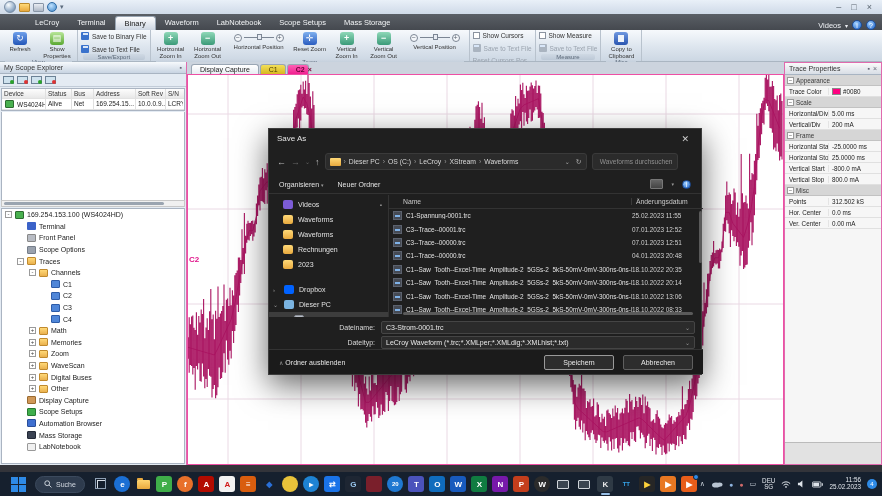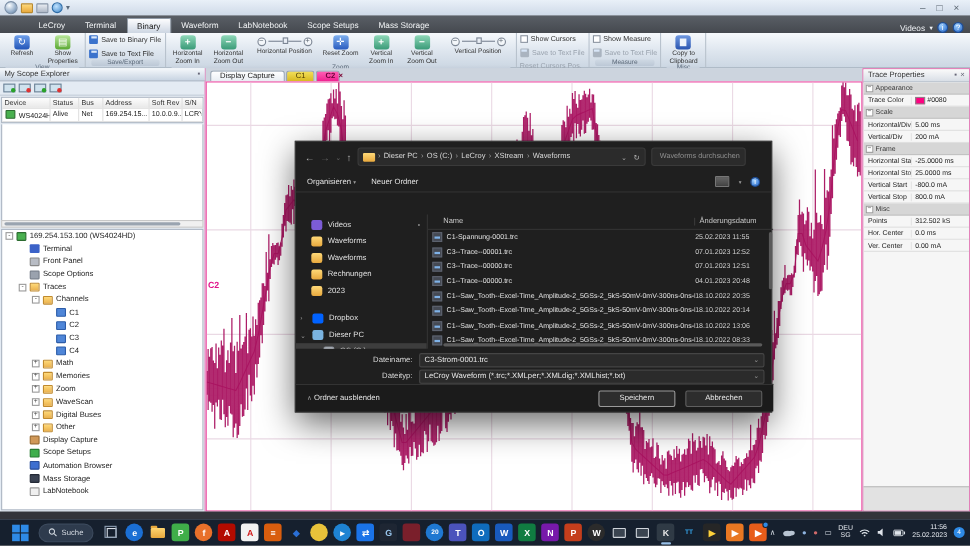--- a/index.html
+++ b/index.html
@@ -573,20 +573,24 @@
           <span class="pk">Ver. Center</span>
           <span class="pv">0.00 mA</span>
         </div>
       </div>
     <div id="propdesc"></div>
   </div>
 
   <div id="bottomstrip"></div>
 
   <div id="dlg">
+    <div id="dlg-title">
+      <span>Save As</span>
+      <span class="x">✕</span>
+    </div>
     <div id="dlg-nav">
       <span class="navarrow">←</span>
       <span class="navarrow dim">→</span>
       <span class="navarrow dim" style="font-size:6px">⌄</span>
       <span class="navarrow">↑</span>
       <div id="addrbar">
         <span class="bc-folder"></span>
         <span style="display:flex;gap:3px">
             <span class="sep">›</span>
             <span>Dieser PC</span>

